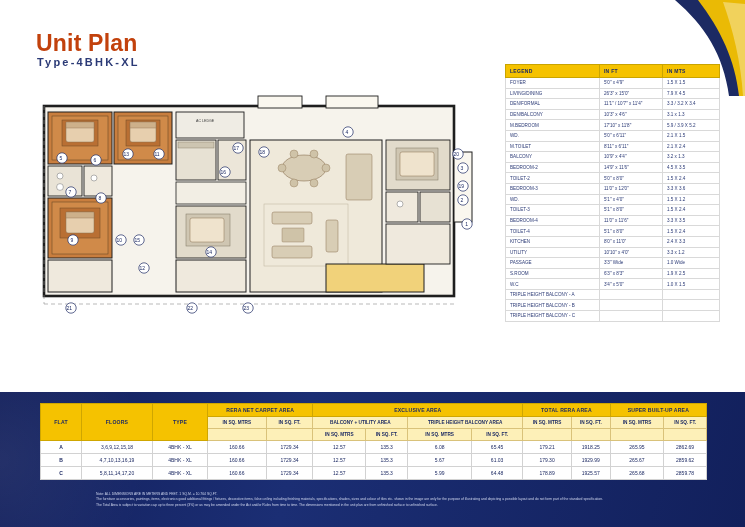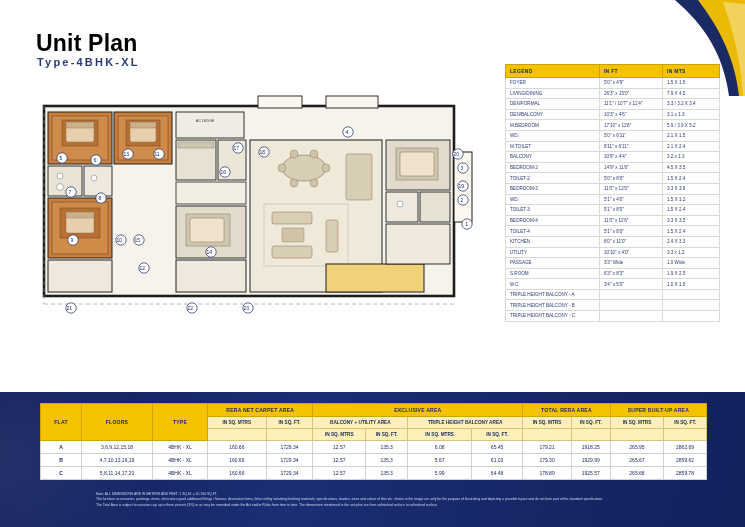--- a/index.html
+++ b/index.html
@@ -9,21 +9,21 @@
     font-family:"Liberation Sans", sans-serif;
     color:#23306b;
     overflow:hidden;
     position:relative;
   }
   
   .swirl{position:absolute;top:0;right:0;width:190px;height:96px;overflow:hidden;pointer-events:none;}
   
   .page-title{
     position:absolute;left:36px;top:30px;
-    font-size:23px;font-weight:bold;letter-spacing:.2px;color:#000000;
+    font-size:23px;font-weight:bold;letter-spacing:.2px;color:#c2410c;
   }
   .type-title{
     position:absolute;left:37px;top:56px;
     font-size:11px;letter-spacing:2.2px;color:#2b3a76;font-weight:bold;
   }
   
   .plan{
     position:absolute;left:26px;top:92px;width:460px;height:260px;
     background:#ffffff;
   }

